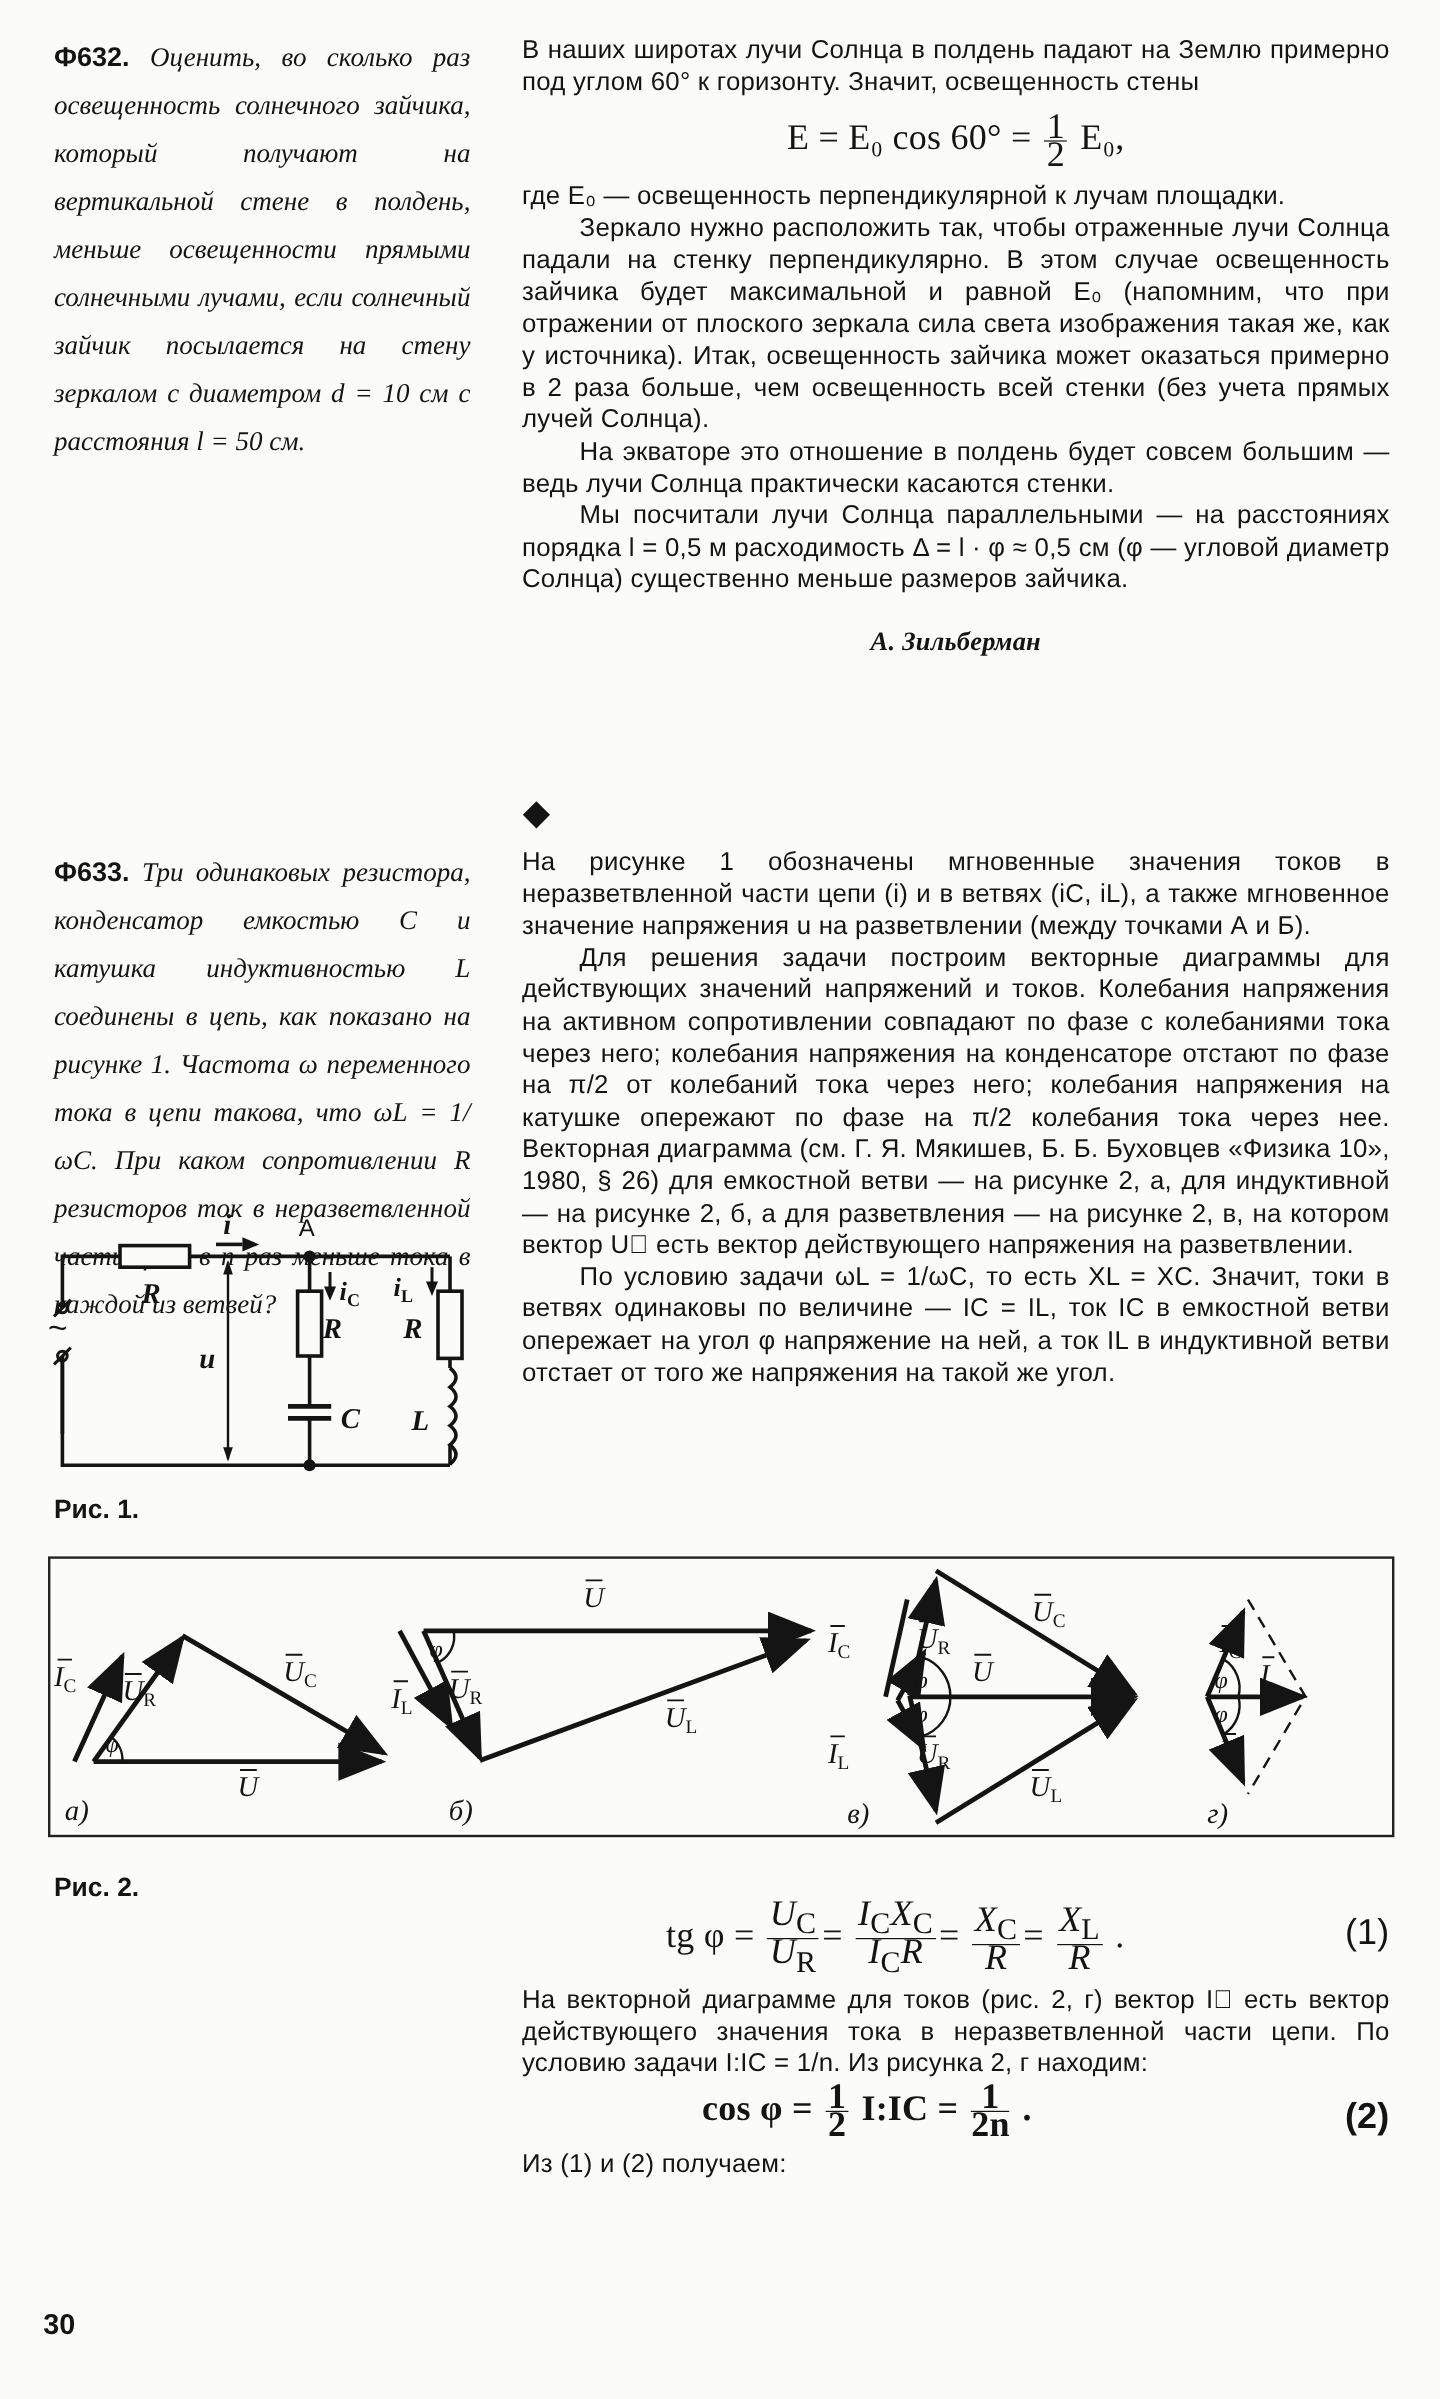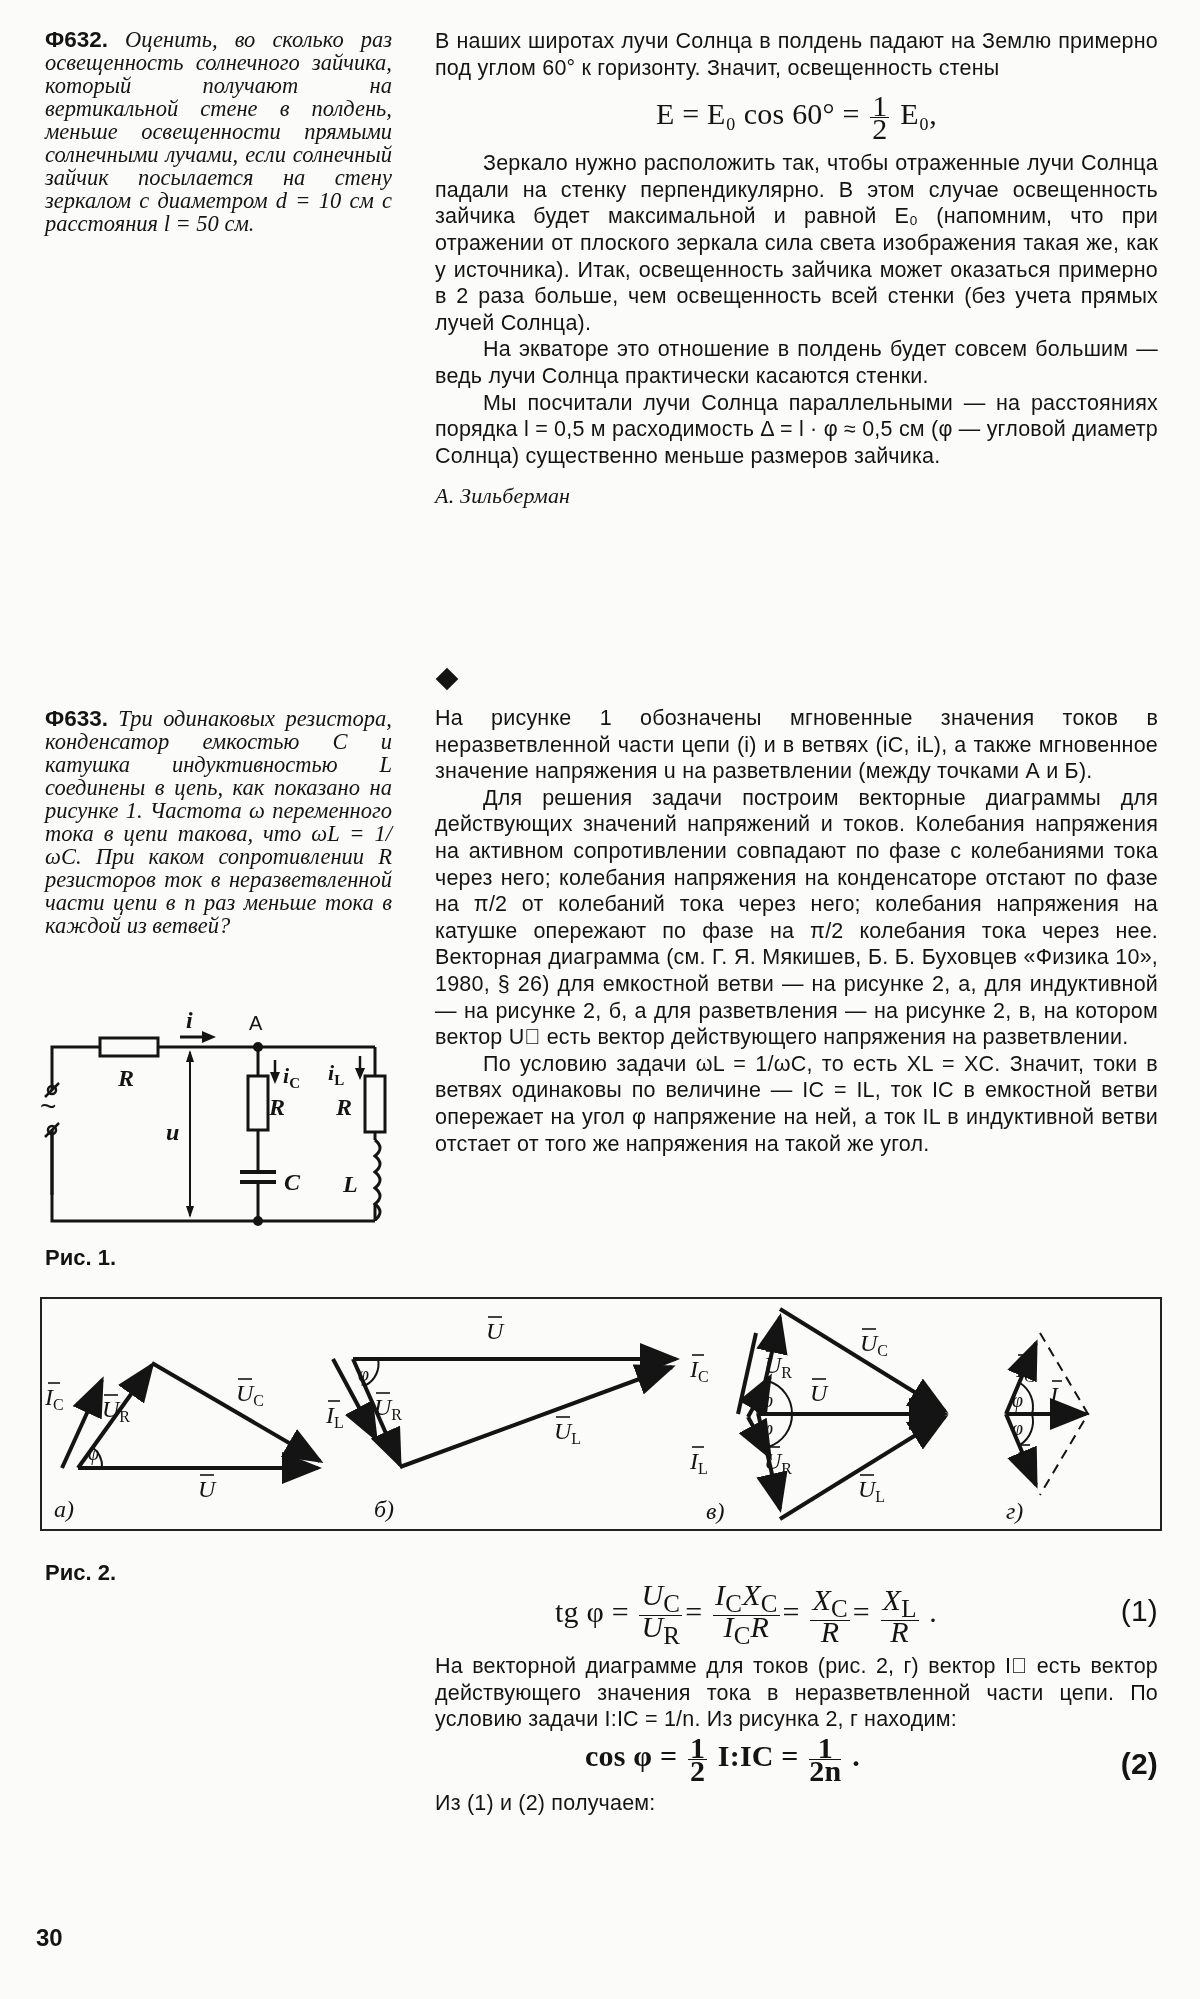--- a/index.html
+++ b/index.html
@@ -1,19 +1,19 @@
 <!DOCTYPE html>
 <html><head>
 <meta charset="utf-8">
 <style>
   html,body{margin:0;padding:0;background:#fbfbf9;}
   body{width:1200px;height:1999px;position:relative;overflow:hidden;color:#141414;
        font-family:"Liberation Serif","DejaVu Serif",serif;}
   .abs{position:absolute;}
-  .problem{font-family:"Liberation Serif",serif;font-style:italic;font-size:22.5px;line-height:23px;text-align:justify;}
+  .problem{font-family:"Liberation Serif",serif;font-style:italic;font-size:22.5px;line-height:40px;text-align:justify;}
   .problem b{font-style:normal;font-family:"Liberation Sans",sans-serif;font-weight:bold;}
   .sol{font-family:"Liberation Sans",sans-serif;font-stretch:condensed;font-size:21.5px;line-height:26.6px;text-align:justify;letter-spacing:0.2px;}
   .sol p{margin:0;}
   .ind{text-indent:48px;}
   .formula{text-align:center;font-family:"Liberation Serif",serif;font-size:30px;}
   .frac{display:inline-block;vertical-align:middle;text-align:center;margin:0 3px;}
   .frac span{display:block;line-height:22px;}
   .frac .num{border-bottom:1.5px solid #141414;padding:0 2px;}
   .eqnum{position:absolute;right:0;font-family:"Liberation Sans",sans-serif;}
   .caption{font-family:"Liberation Sans",sans-serif;font-weight:bold;font-size:22px;}
@@ -31,24 +31,25 @@
   <span>Оценить, во сколько раз освещенность солнечного зайчика, который получают на вертикальной стене в полдень, меньше освещенности прямыми солнечными лучами, если солнечный зайчик посылается на стену зеркалом с диаметром d = 10 см с расстояния l = 50 см.</span>
 </div>
 
 <div class="abs sol" style="left:435px;top:28px;width:723px;">
   <p>В наших широтах лучи Солнца в полдень падают на Землю примерно под углом 60° к горизонту. Значит, освещенность стены</p>
   <div class="formula" style="margin:14px 0 10px;">
     <span>E = E₀ cos 60° =</span>
     <span class="frac"><span class="num">1</span><span>2</span></span>
     <span>E₀,</span>
   </div>
+  <p>где E₀ — освещенность перпендикулярной к лучам площадки.</p>
   <p class="ind">Зеркало нужно расположить так, чтобы отраженные лучи Солнца падали на стенку перпендикулярно. В этом случае освещенность зайчика будет максимальной и равной E₀ (напомним, что при отражении от плоского зеркала сила света изображения такая же, как у источника). Итак, освещенность зайчика может оказаться примерно в 2 раза больше, чем освещенность всей стенки (без учета прямых лучей Солнца).</p>
   <p class="ind">На экваторе это отношение в полдень будет совсем большим — ведь лучи Солнца практически касаются стенки.</p>
   <p class="ind">Мы посчитали лучи Солнца параллельными — на расстояниях порядка l = 0,5 м расходимость Δ = l · φ ≈ 0,5 см (φ — угловой диаметр Солнца) существенно меньше размеров зайчика.</p>
-  <p class="sig" style="text-align:left;margin-top:14px;">А. Зильберман</p>
+  <p class="sig" style="text-align:center;margin-top:26px;font-weight:bold;">А. Зильберман</p>
 </div>
 
 <div class="abs diamond" style="left:439px;top:671px;"></div>
 
 <div class="abs problem" style="left:45px;top:707px;width:347px;">
   <b>Ф633.</b>
   <span>Три одинаковых резистора, конденсатор емкостью C и катушка индуктивностью L соединены в цепь, как показано на рисунке 1. Частота ω переменного тока в цепи такова, что ωL = 1/ωC. При каком сопротивлении R резисторов ток в неразветвленной части цепи в n раз меньше тока в каждой из ветвей?</span>
 </div>
 
 <svg class="abs" style="left:40px;top:1000px;" width="360" height="230" viewBox="0 0 360 230">

